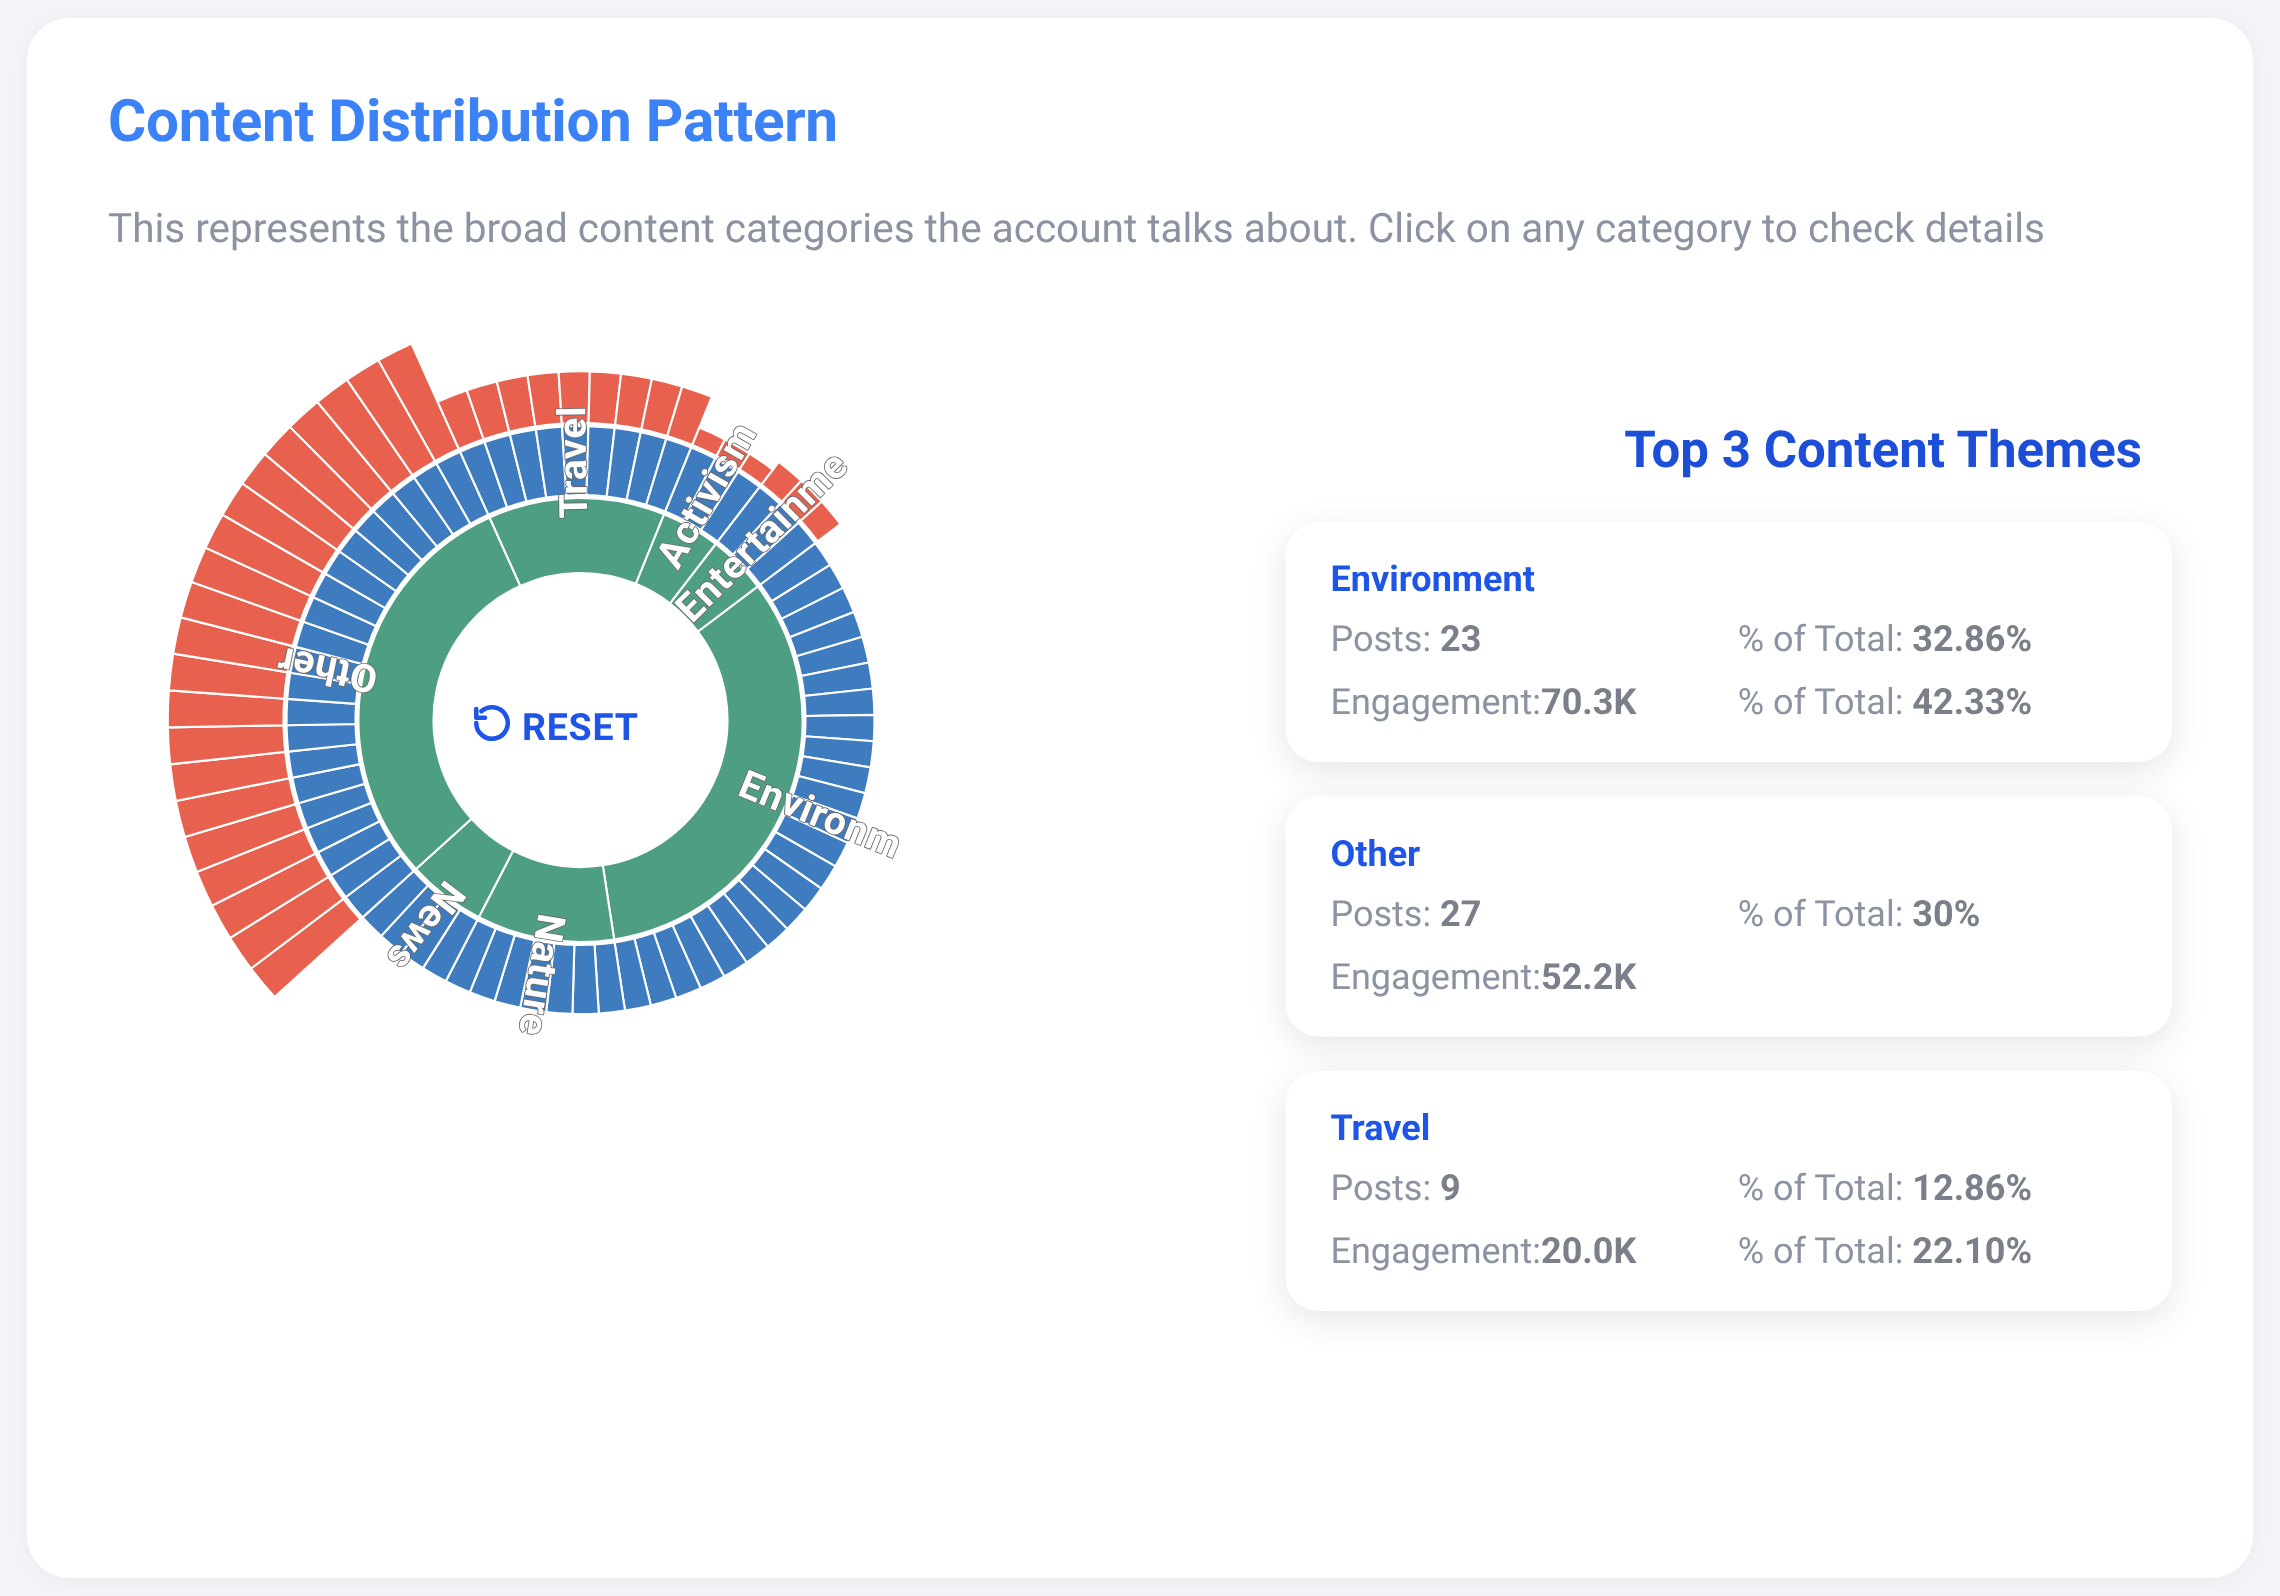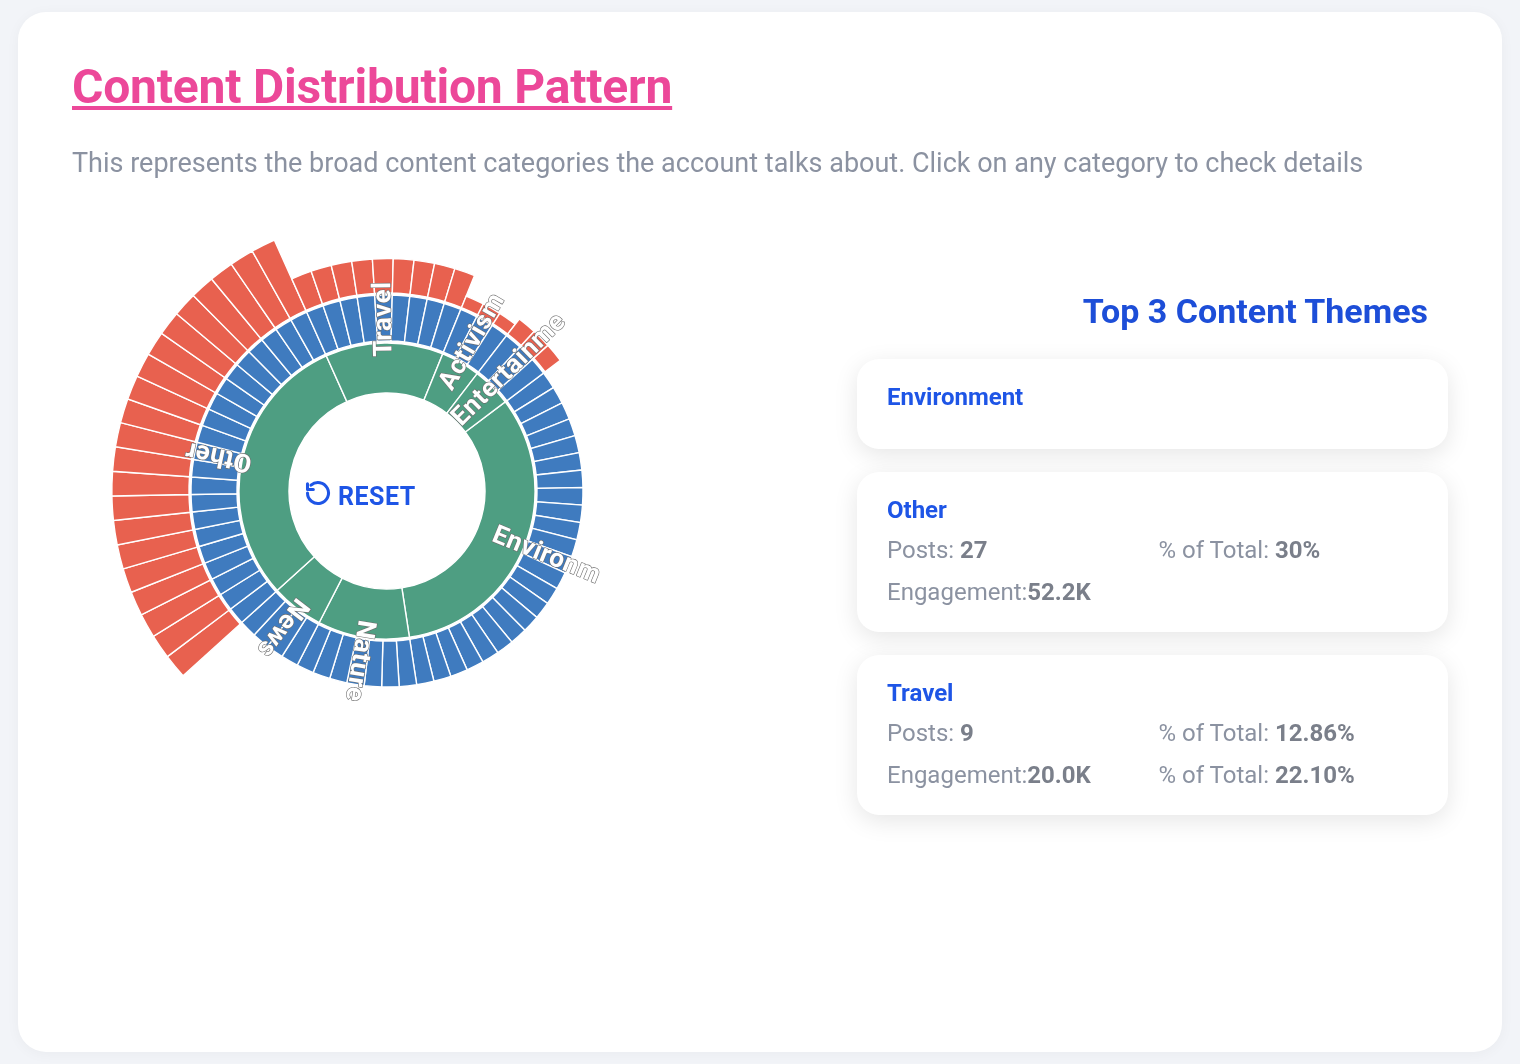--- a/index.html
+++ b/index.html
@@ -11,25 +11,24 @@
   .card {
     position: absolute;
     left: 18px; top: 12px;
     width: 1484px; height: 1040px;
     background: #fff;
     border-radius: 28px;
     box-shadow: 0 2px 14px rgba(0,0,0,0.04);
     padding: 46px 54px;
   }
   .title {
-    font-size: 48px;
-    font-weight: 700;
-    color: #ec4899;
+    font-size: 39px;
+    font-weight: 700;
+    color: #3b82f6;
     letter-spacing: -0.2px;
-    text-decoration: underline;
   }
   .subtitle {
     margin-top: 30px;
     font-size: 27px;
     color: #8b92a1;
     line-height: 1.35;
   }
   .body-row {
     display: flex;
     margin-top: 10px;
@@ -71,21 +70,21 @@
     row-gap: 14px;
     column-gap: 12px;
     font-size: 24px;
     color: #8b92a1;
   }
   .theme-grid .val { color: #7a7f8a; font-weight: 700; }
   .theme-grid .line { white-space: nowrap; }
 
   .reset-btn {
     position: absolute;
-    left: 232px; top: 288px;
+    left: 242px; top: 288px;
     font-size: 25px;
     font-weight: 700;
     color: #1e55e6;
     display: flex;
     align-items: center;
     gap: 6px;
     cursor: pointer;
     user-select: none;
     letter-spacing: 0.5px;
   }
@@ -246,20 +245,26 @@
         </span>
         <span>RESET</span>
       </div>
     </div>
 
     <div class="right-col">
       <div class="right-title">Top 3 Content Themes</div>
       <div id="themes-list">
           <div class="theme-card">
             <div class="theme-name">Environment</div>
+            <div class="theme-grid">
+              <div class="line">Posts: <span class="val">23</span></div>
+              <div class="line">% of Total: <span class="val">32.86%</span></div>
+              <div class="line">Engagement:<span class="val">70.3K</span></div>
+              <div class="line">% of Total: <span class="val">42.33%</span></div>
+            </div>
           </div>
           <div class="theme-card">
             <div class="theme-name">Other</div>
             <div class="theme-grid">
               <div class="line">Posts: <span class="val">27</span></div>
               <div class="line">% of Total: <span class="val">30%</span></div>
               <div class="line">Engagement:<span class="val">52.2K</span></div>
             </div>
           </div>
           <div class="theme-card">

